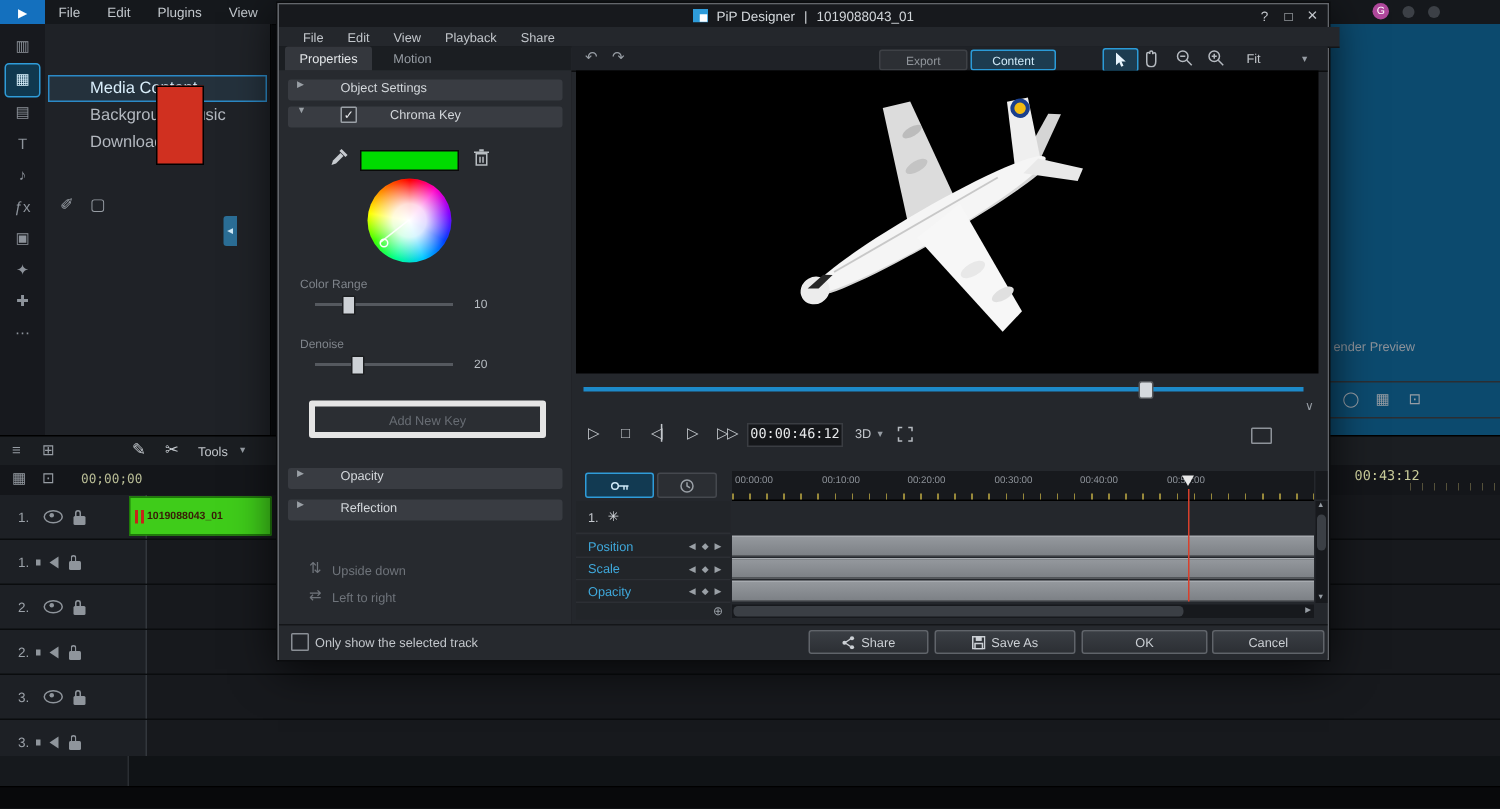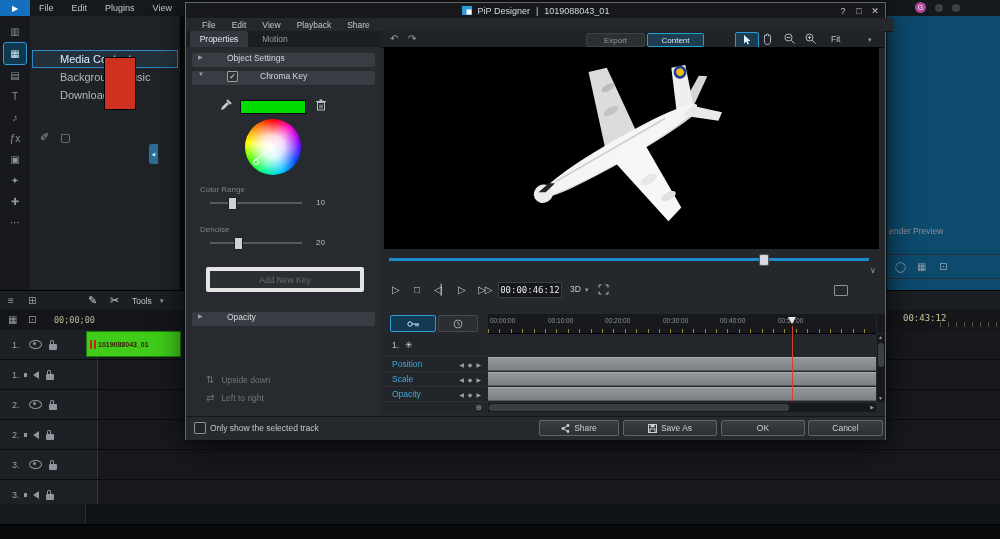--- a/index.html
+++ b/index.html
@@ -283,20 +283,24 @@
   <div class="sl-track" style="left:24px;top:239px;width:92px"></div>
   <div class="sl-handle" style="left:48px;top:234px"></div>
   <span class="slval" style="left:130px;top:235px">20</span>
 
   <div id="addkey">Add New Key</div>
 
   <div class="sec" style="top:309px">
     <span class="ar">▶</span>
     <span class="lb">Opacity</span>
   </div>
+  <div class="sec" style="top:330px">
+    <span class="ar">▶</span>
+    <span class="lb">Reflection</span>
+  </div>
   <div class="flipopt" style="top:370px">
     <span class="ic" style="font-size:10px;color:#6f747b">⇅</span>
     <span>Upside down</span>
   </div>
   <div class="flipopt" style="top:388px">
     <span class="ic" style="font-size:10px;color:#6f747b">⇄</span>
     <span>Left to right</span>
   </div>
 
   <div class="a" id="rcol"></div>

